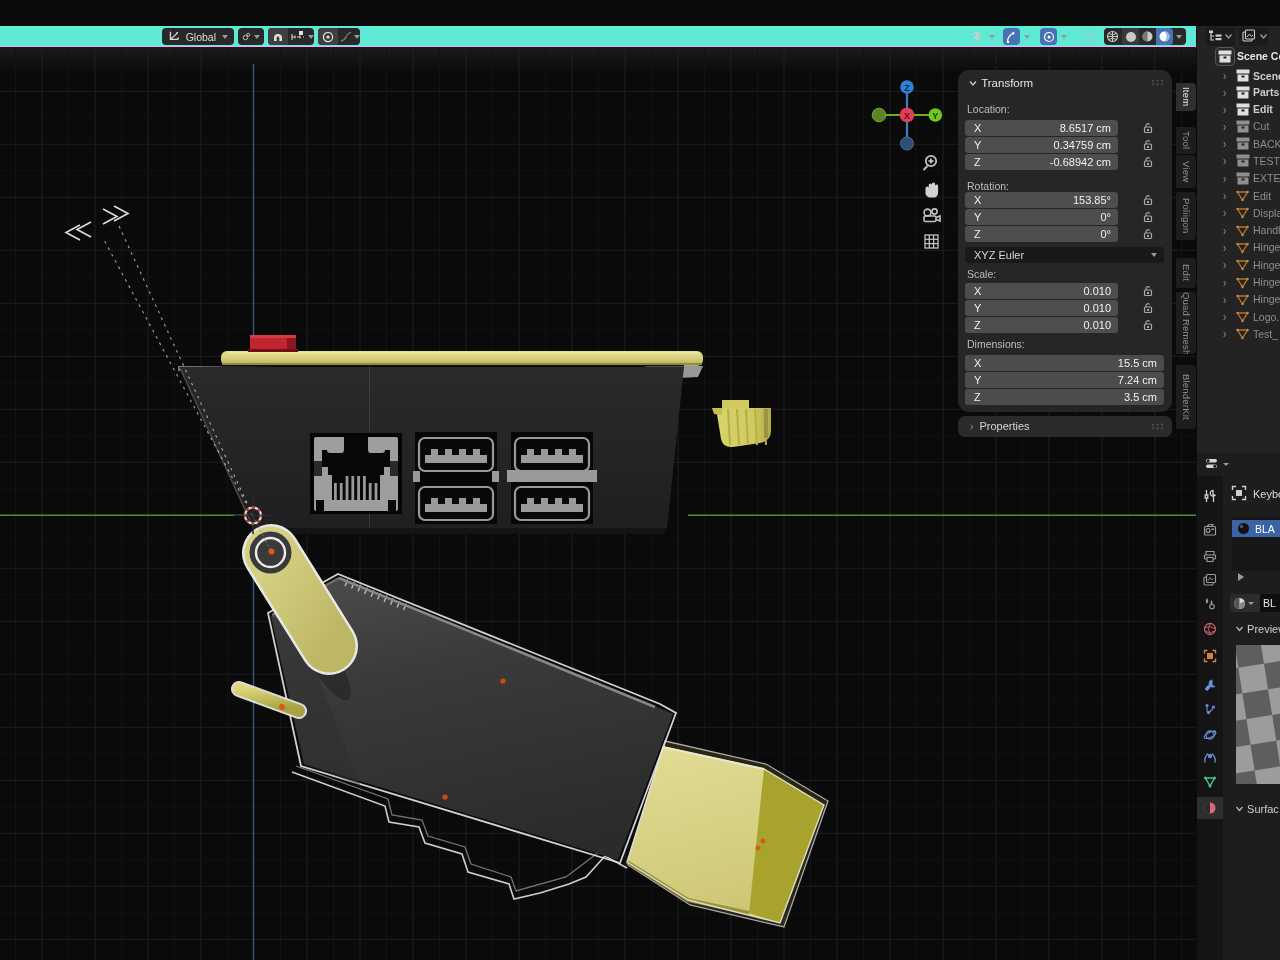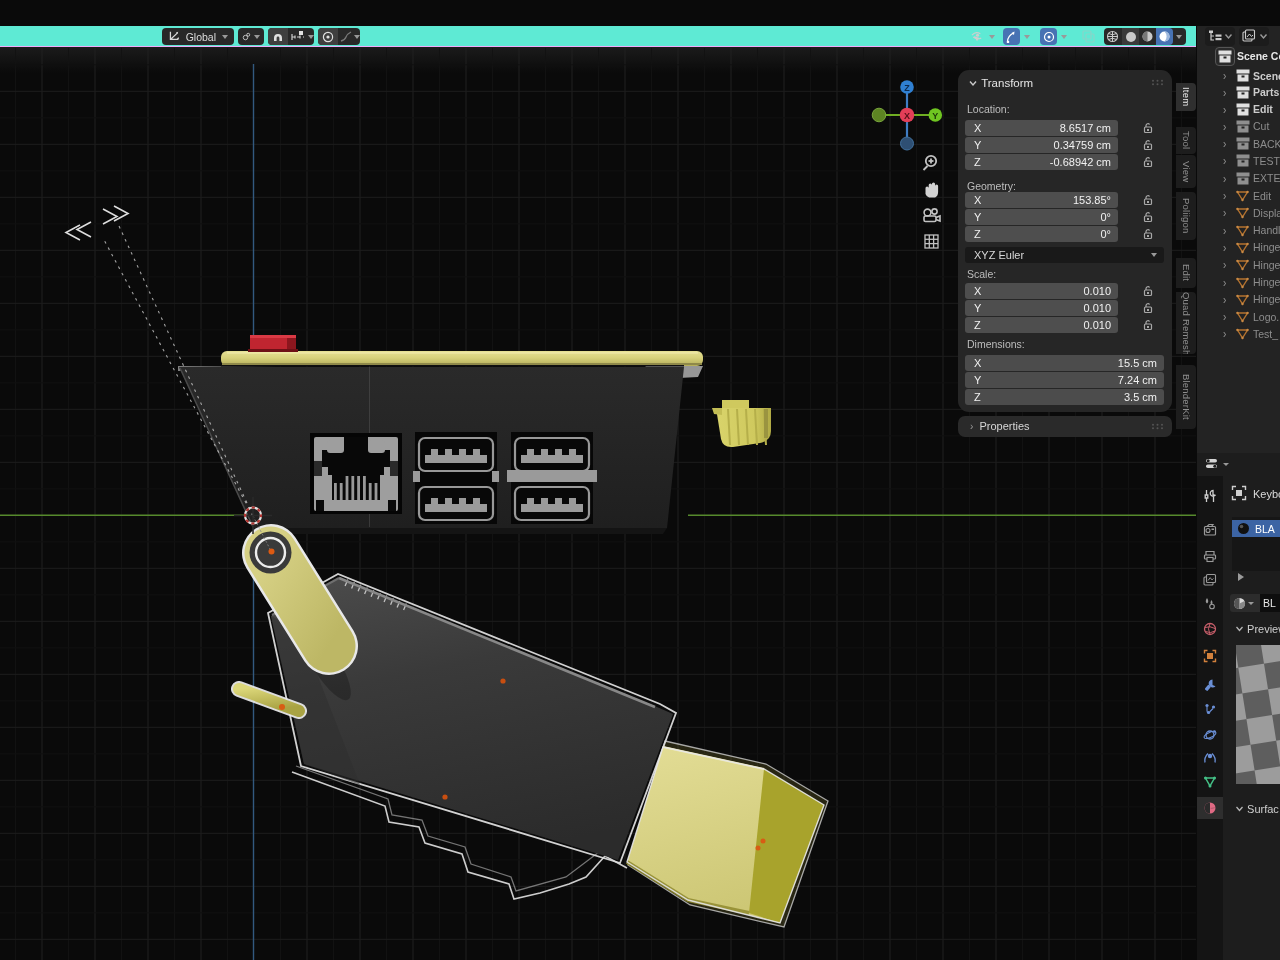--- a/index.html
+++ b/index.html
@@ -439,21 +439,21 @@
       </svg>
       <div class="frow" style="top:84px">
         <span class="lab">Z</span>
         <span class="val">-0.68942 cm</span>
       </div>
       <svg class="lock" viewBox="0 0 12 12" style="top:86px">
         <rect x="2.5" y="5" width="7" height="5.5" rx="1" fill="none" stroke="#a8a8a8" stroke-width="1.2"></rect>
         <path d="M4,5 v-1.5 a2,2 0 0 1 3.6,-1" fill="none" stroke="#a8a8a8" stroke-width="1.2"></path>
         <rect x="5" y="7" width="2" height="2" fill="#a8a8a8"></rect>
       </svg>
-      <div class="plabel" style="top:110px">Geometry:</div>
+      <div class="plabel" style="top:110px">Rotation:</div>
       <div class="frow" style="top:122px">
         <span class="lab">X</span>
         <span class="val">153.85°</span>
       </div>
       <svg class="lock" viewBox="0 0 12 12" style="top:124px">
         <rect x="2.5" y="5" width="7" height="5.5" rx="1" fill="none" stroke="#a8a8a8" stroke-width="1.2"></rect>
         <path d="M4,5 v-1.5 a2,2 0 0 1 3.6,-1" fill="none" stroke="#a8a8a8" stroke-width="1.2"></path>
         <rect x="5" y="7" width="2" height="2" fill="#a8a8a8"></rect>
       </svg>
       <div class="frow" style="top:139px">

